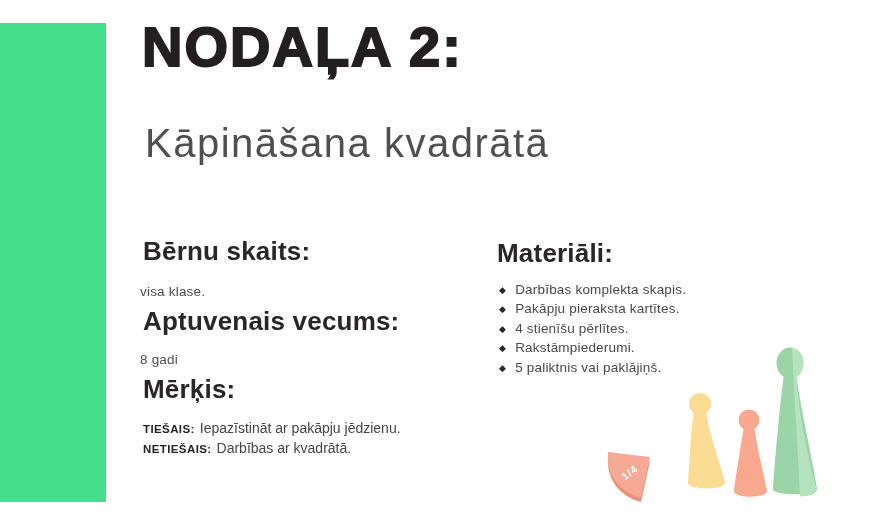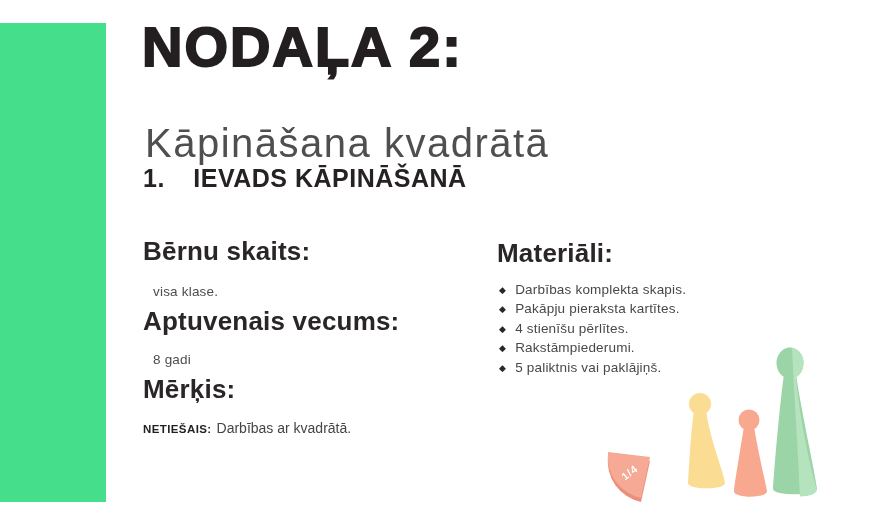--- a/index.html
+++ b/index.html
@@ -55,21 +55,21 @@
     position: absolute;
     left: 143px;
     font-size: 26px;
     font-weight: 700;
     letter-spacing: 0.2px;
     color: #2A2627;
     white-space: nowrap;
   }
   .light-text {
     position: absolute;
-    left: 153px;
+    left: 140px;
     font-size: 13.5px;
     font-weight: 400;
     color: #4D4D4F;
     letter-spacing: 0.2px;
     white-space: nowrap;
   }
   .goals {
     position: absolute;
     left: 143px; top: 419px;
     font-size: 14px;
@@ -123,34 +123,33 @@
 </head>
 <body>
 
 <div class="page">
 
   <div class="green-bar"></div>
 
   <h1 class="chapter-title">NODAĻA 2:</h1>
   <div class="chapter-subtitle">Kāpināšana kvadrātā</div>
 
-  <h2 class="section-heading">
-    <span class="sec-num">1.</span>
-    <span class="sec-text">IEVADS KĀPINĀŠANĀ</span>
-  </h2>
 
   <h3 class="subhead" style="top:236px">Bērnu skaits:</h3>
   <p class="light-text" style="top:284px">visa klase.</p>
 
   <h3 class="subhead" style="top:306px">Aptuvenais vecums:</h3>
   <p class="light-text" style="top:352px">8 gadi</p>
 
   <h3 class="subhead" style="top:374px">Mērķis:</h3>
 
   <div class="goals">
+    <span class="goal-line">
+      <span class="goal-label">TIEŠAIS:</span><span>Iepazīstināt ar pakāpju jēdzienu.</span>
+    </span>
     <span class="goal-line">
       <span class="goal-label">NETIEŠAIS:</span><span>Darbības ar kvadrātā.</span>
     </span>
   </div>
 
   <h3 class="subhead materials-head">Materiāli:</h3>
   <ul class="materials-list">
     <li>
         <span class="bullet-diamond">◆</span>
         <span>Darbības komplekta skapis.</span>

